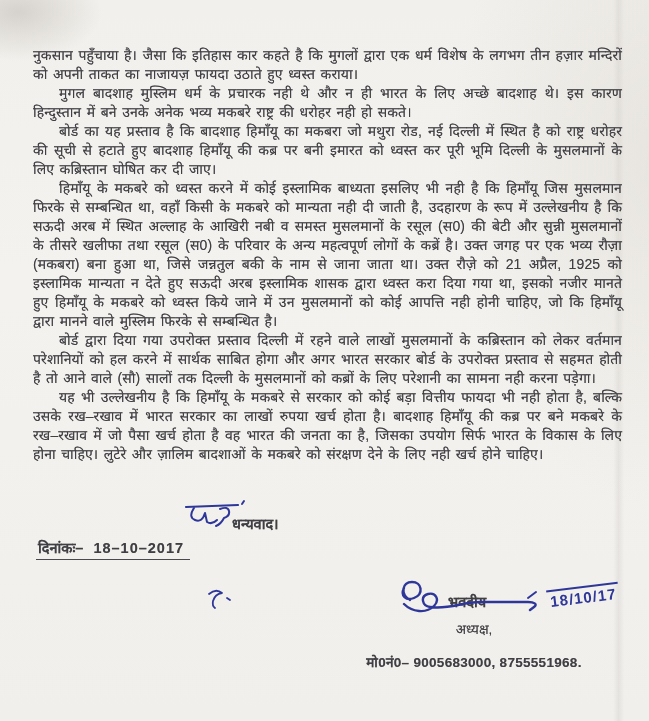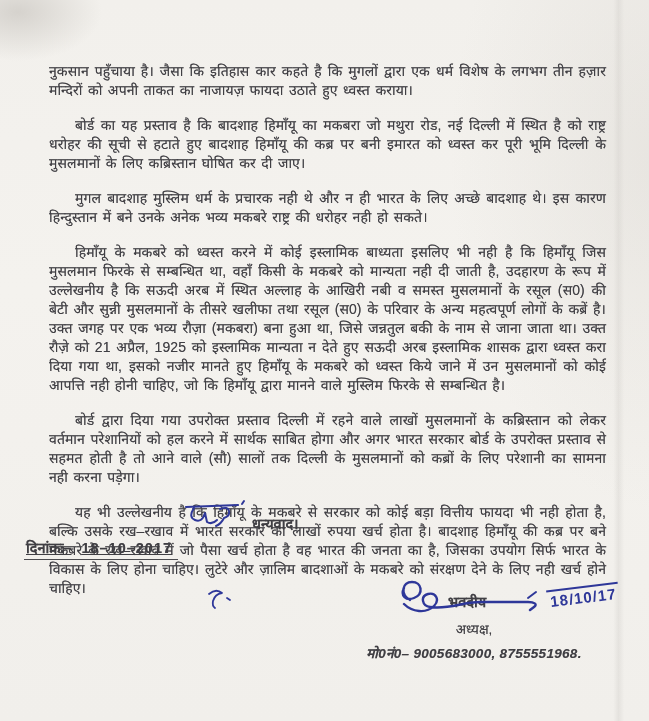--- a/index.html
+++ b/index.html
@@ -17,61 +17,60 @@
     color:#403f44;
   }
   .body-text{
     position:absolute;
     left:33px;top:46px;width:589px;
     font-size:14px;line-height:19px;
     text-align:justify;
     word-spacing:1.5px;letter-spacing:.1px;
     text-shadow:0 0 .4px rgba(64,63,68,.55);
   }
-  .body-text p{margin:16px;text-indent:26px;}
+  .body-text p{margin:0;text-indent:26px;}
   .body-text p.no-indent{text-indent:0;}
-  .thanks{position:absolute;left:252px;top:513px;font-size:14.5px;font-weight:bold;text-shadow:0 0 .4px rgba(64,63,68,.5);}
+  .thanks{position:absolute;left:232px;top:513px;font-size:14.5px;font-weight:bold;text-shadow:0 0 .4px rgba(64,63,68,.5);}
   .dateline{
-    position:absolute;left:24px;top:537px;
+    position:absolute;left:36px;top:537px;
     font-size:14.5px;font-weight:bold;
     border-bottom:1.6px solid #4a4a4e;
     padding:0 6px 2px 2px;
     text-shadow:0 0 .4px rgba(64,63,68,.5);
-    text-decoration:underline;
   }
   .dateline .dval{margin-left:10px;letter-spacing:1px;}
   .salutation{position:absolute;left:448px;top:551px;font-size:14.5px;font-weight:bold;text-shadow:0 0 .4px rgba(64,63,68,.5);margin-top:40px;}
   .hw-date{
     position:absolute;left:547px;top:586px;
     font-size:15px;color:#2e3799;
     transform:rotate(-7deg);
     border-top:2px solid #2e3799;
     padding:1px 3px 0 3px;
     letter-spacing:1px;
     font-weight:bold;
   }
   .sig-block{
     position:absolute;left:318px;top:622px;width:312px;
     text-align:center;font-size:13.5px;line-height:16.5px;
     text-shadow:0 0 .4px rgba(64,63,68,.5);
   }
   .sig-block .name{font-size:15px;font-weight:bold;margin-bottom:2px;}
-  .sig-block .phone{font-weight:bold;margin-top:7px;letter-spacing:.3px;font-style:italic;}
+  .sig-block .phone{font-weight:bold;margin-top:16px;letter-spacing:.3px;}
   svg.scribble{position:absolute;overflow:visible;}
   svg.scribble path{fill:none;stroke:#2e3799;stroke-linecap:round;stroke-linejoin:round;}
 </style>
 </head>
 <body>
 
 <div class="paper">
 
   <div class="body-text">
     <p class="no-indent">नुकसान पहुँचाया है। जैसा कि इतिहास कार कहते है कि मुगलों द्वारा एक धर्म विशेष के लगभग तीन हज़ार मन्दिरों को अपनी ताकत का नाजायज़ फायदा उठाते हुए ध्वस्त कराया।</p>
+    <p>मुगल बादशाह मुस्लिम धर्म के प्रचारक नही थे और न ही भारत के लिए अच्छे बादशाह थे। इस कारण हिन्दुस्तान में बने उनके अनेक भव्य मकबरे राष्ट्र की धरोहर नही हो सकते।</p>
     <p>बोर्ड का यह प्रस्ताव है कि बादशाह हिमाँयू का मकबरा जो मथुरा रोड, नई दिल्ली में स्थित है को राष्ट्र धरोहर की सूची से हटाते हुए बादशाह हिमाँयू की कब्र पर बनी इमारत को ध्वस्त कर पूरी भूमि दिल्ली के मुसलमानों के लिए कब्रिस्तान घोषित कर दी जाए।</p>
-    <p>मुगल बादशाह मुस्लिम धर्म के प्रचारक नही थे और न ही भारत के लिए अच्छे बादशाह थे। इस कारण हिन्दुस्तान में बने उनके अनेक भव्य मकबरे राष्ट्र की धरोहर नही हो सकते।</p>
     <p>हिमाँयू के मकबरे को ध्वस्त करने में कोई इस्लामिक बाध्यता इसलिए भी नही है कि हिमाँयू जिस मुसलमान फिरके से सम्बन्धित था, वहाँ किसी के मकबरे को मान्यता नही दी जाती है, उदहारण के रूप में उल्लेखनीय है कि सऊदी अरब में स्थित अल्लाह के आखिरी नबी व समस्त मुसलमानों के रसूल (स0) की बेटी और सुन्नी मुसलमानों के तीसरे खलीफा तथा रसूल (स0) के परिवार के अन्य महत्वपूर्ण लोगों के कब्रें है। उक्त जगह पर एक भव्य रौज़ा (मकबरा) बना हुआ था, जिसे जन्नतुल बकी के नाम से जाना जाता था। उक्त रौज़े को 21 अप्रैल, 1925 को इस्लामिक मान्यता न देते हुए सऊदी अरब इस्लामिक शासक द्वारा ध्वस्त करा दिया गया था, इसको नजीर मानते हुए हिमाँयू के मकबरे को ध्वस्त किये जाने में उन मुसलमानों को कोई आपत्ति नही होनी चाहिए, जो कि हिमाँयू द्वारा मानने वाले मुस्लिम फिरके से सम्बन्धित है।</p>
     <p>बोर्ड द्वारा दिया गया उपरोक्त प्रस्ताव दिल्ली में रहने वाले लाखों मुसलमानों के कब्रिस्तान को लेकर वर्तमान परेशानियों को हल करने में सार्थक साबित होगा और अगर भारत सरकार बोर्ड के उपरोक्त प्रस्ताव से सहमत होती है तो आने वाले (सौ) सालों तक दिल्ली के मुसलमानों को कब्रों के लिए परेशानी का सामना नही करना पड़ेगा।</p>
     <p>यह भी उल्लेखनीय है कि हिमाँयू के मकबरे से सरकार को कोई बड़ा वित्तीय फायदा भी नही होता है, बल्कि उसके रख–रखाव में भारत सरकार का लाखों रुपया खर्च होता है। बादशाह हिमाँयू की कब्र पर बने मकबरे के रख–रखाव में जो पैसा खर्च होता है वह भारत की जनता का है, जिसका उपयोग सिर्फ भारत के विकास के लिए होना चाहिए। लुटेरे और ज़ालिम बादशाओं के मकबरे को संरक्षण देने के लिए नही खर्च होने चाहिए।</p>
   </div>
 
   <svg class="scribble" style="left:182px;top:500px;" width="68" height="28" viewBox="0 0 68 28">
     <path d="M4,7 L56,5" stroke-width="2.2"></path>
     <path d="M12,8 q-6,9 1,12 q7,3 10,-7 l2,9 q5,3 10,-2" stroke-width="2"></path>
     <path d="M38,9 q8,-3 9,2 q1,5 -5,7 q-3,6 -8,8" stroke-width="2"></path>
     <path d="M60,4 l2,-3" stroke-width="2"></path>

